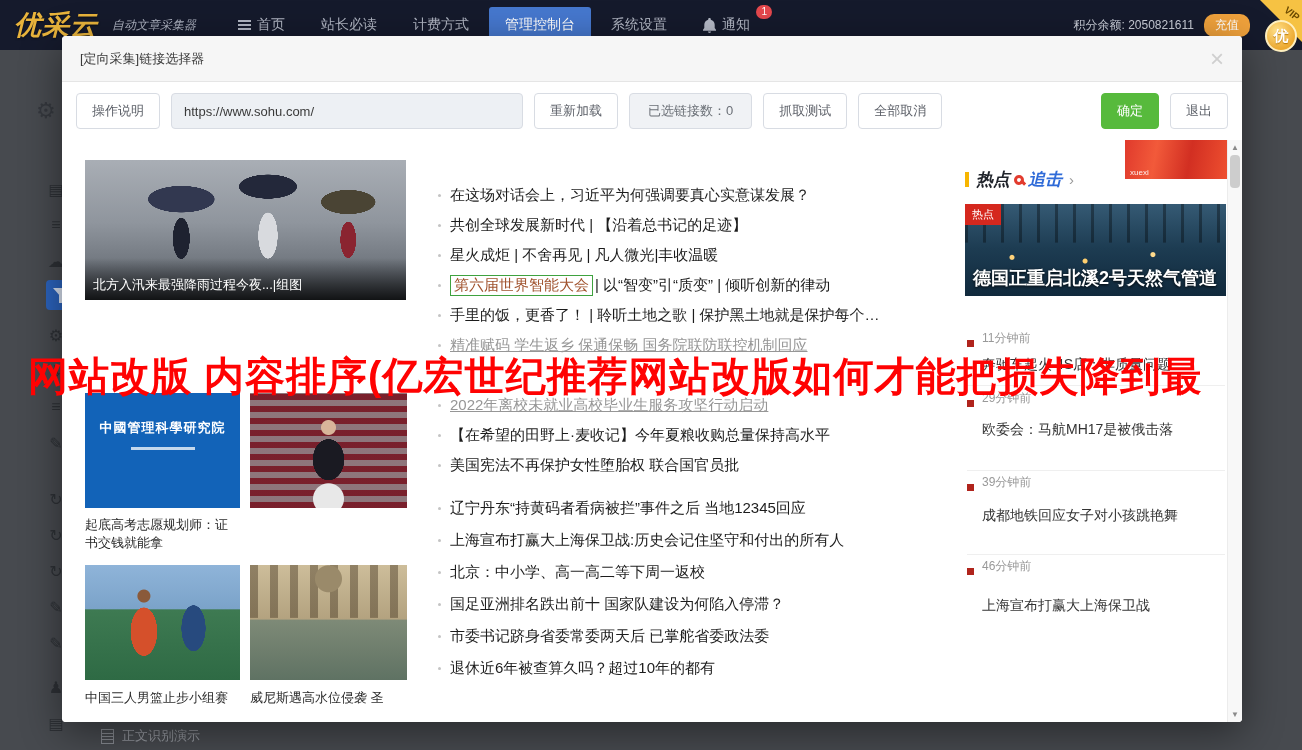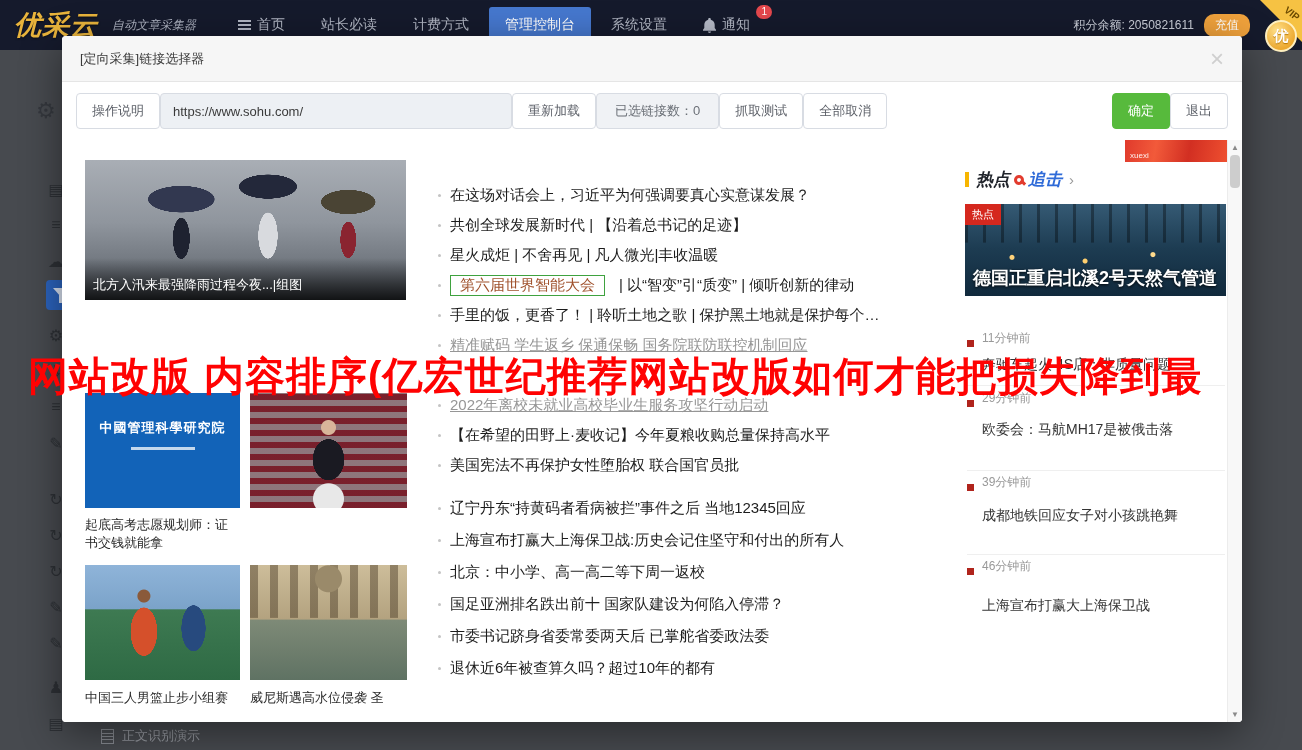--- a/index.html
+++ b/index.html
@@ -30,50 +30,50 @@
   .blue-btn { position:absolute; left:46px; top:230px; width:30px; height:30px; background:#2b63bd; border-radius:4px; cursor:pointer; }
   .blue-btn::before { content:""; position:absolute; left:7px; top:8px; border-left:8px solid transparent; border-right:8px solid transparent; border-top:9px solid #d9e2f2; }
   .blue-btn::after { content:""; position:absolute; left:13px; top:15px; width:4px; height:8px; background:#d9e2f2; }
   .bottom-label { position:absolute; left:78px; bottom:5px; display:flex; align-items:center; gap:8px; color:#94979e; font-size:13px; z-index:1;padding-left:23px; }
   .doc-ic { width:13px; height:15px; border:1px solid #85888f; background:linear-gradient(transparent 0 3px,#85888f 3px 4px,transparent 4px 6px,#85888f 6px 7px,transparent 7px 9px,#85888f 9px 10px,transparent 10px); }
 
   
   .modal { position:absolute; left:62px; top:36px; width:1180px; height:686px; background:#fff; border-radius:4px; box-shadow:0 10px 40px rgba(0,0,0,.45); z-index:10; display:flex; flex-direction:column; }
   .modal-header { height:46px; background:#f6f6f6; border-bottom:1px solid #e5e5e5; border-radius:4px 4px 0 0; display:flex; align-items:center; padding:0 18px; font-size:13px; color:#3a3a3a; flex:none; }
   .modal-close { margin-left:auto; color:#cfcfcf; font-size:24px; line-height:1; font-weight:300; cursor:pointer; }
-  .toolbar { display:flex; align-items:center; padding:11px 14px; flex:none; }
+  .toolbar { display:flex; align-items:center; gap:11px; padding:11px 14px; flex:none; }
   .btn { height:36px; padding:0 15px; border:1px solid #d8dce3; border-radius:4px; background:#fff; color:#5a5e66; font-size:13px; font-family:inherit; cursor:pointer; white-space:nowrap; }
   .url-input { width:352px; height:36px; background:#edf0f4; border:1px solid #d8dce3; border-radius:4px; padding:0 12px; font-size:13px; color:#3a3a3a; font-family:inherit; }
   .count-box { height:36px; line-height:34px; padding:0 18px; border:1px solid #d8dce3; border-radius:4px; background:#f0f2f5; color:#6b7077; font-size:13px; white-space:nowrap; }
   .btn-green { background:#57ba3c; border-color:#57ba3c; color:#fff; margin-left:auto; }
 
   .content { position:relative; flex:1; overflow:hidden; background:#fff; border-radius:0 0 4px 4px; }
 
   
-  .red-banner { position:absolute; left:1063px; top:0; width:103px; height:22px; background:linear-gradient(100deg,#e03a2c 0%,#f25a3a 30%,#d22f22 62%,#ef5030 100%); }
+  .red-banner { position:absolute; left:1063px; top:0; width:103px; height:39px; background:linear-gradient(100deg,#e03a2c 0%,#f25a3a 30%,#d22f22 62%,#ef5030 100%); }
   .red-banner span { position:absolute; left:5px; bottom:2px; font-size:8px; color:rgba(255,255,255,.92); }
 
   .rain { position:absolute; left:23px; top:20px; width:321px; height:140px; cursor:pointer;
     background:
       radial-gradient(ellipse 55px 22px at 30% 28%, #323850 60%, transparent 61%),
       radial-gradient(ellipse 48px 20px at 57% 19%, #23283a 60%, transparent 61%),
       radial-gradient(ellipse 45px 20px at 82% 30%, #4a4434 60%, transparent 61%),
       radial-gradient(ellipse 16px 38px at 57% 54%, #d8dade 60%, transparent 61%),
       radial-gradient(ellipse 14px 34px at 30% 56%, #1e2230 60%, transparent 61%),
       radial-gradient(ellipse 13px 30px at 82% 57%, #8a2430 60%, transparent 61%),
       linear-gradient(180deg,#a9aeb5 0%,#8f959d 45%,#70767e 75%,#585e66 100%); }
   .figcap { position:absolute; left:0; right:0; bottom:0; padding:18px 8px 6px; background:linear-gradient(transparent,rgba(0,0,0,.8)); color:#fff; font-size:13px; white-space:nowrap; overflow:hidden; }
 
   .news-top { position:absolute; left:374px; top:40px; width:524px; }
   .news-bottom { position:absolute; left:374px; top:352px; width:524px; }
   .news-row { height:30px; display:flex; align-items:center; font-size:15px; color:#1c1c1c; cursor:pointer; white-space:nowrap; }
   .news-bottom .news-row { height:32px; }
   .dot { width:3px; height:3px; background:#c4c4c4; border-radius:50%; margin:0 9px 0 2px; flex:none; }
   .muted { color:#969696;text-decoration:underline; }
-  .hl { border:1px solid #3fa23f; color:#a0522d; padding:0 9px; margin-right:14px; }
+  .hl { border:1px solid #3fa23f; color:#a0522d; padding:0 3px; margin-right:2px; }
 
   .card { position:absolute; width:155px; height:115px; cursor:pointer; }
   .card-a { left:23px; top:253px; background:#1263b8; color:#fff; text-align:center; padding-top:26px; font-size:13px; font-weight:bold; letter-spacing:1px; }
   .card-a::after { content:""; display:block; width:64px; height:3px; background:rgba(255,255,255,.75); margin:10px auto 0; }
   .card-b { left:188px; top:253px; width:157px;
     background:
       radial-gradient(circle 16px at 50% 92%, #e8e8e8 15px, transparent 16px),
       radial-gradient(circle 8px at 50% 30%, #d8b59a 7px, transparent 8px),
       radial-gradient(ellipse 26px 34px at 50% 58%, #1a1a22 60%, transparent 61%),
       repeating-linear-gradient(0deg, rgba(160,30,40,.55) 0 6px, rgba(225,220,215,.45) 6px 12px),

